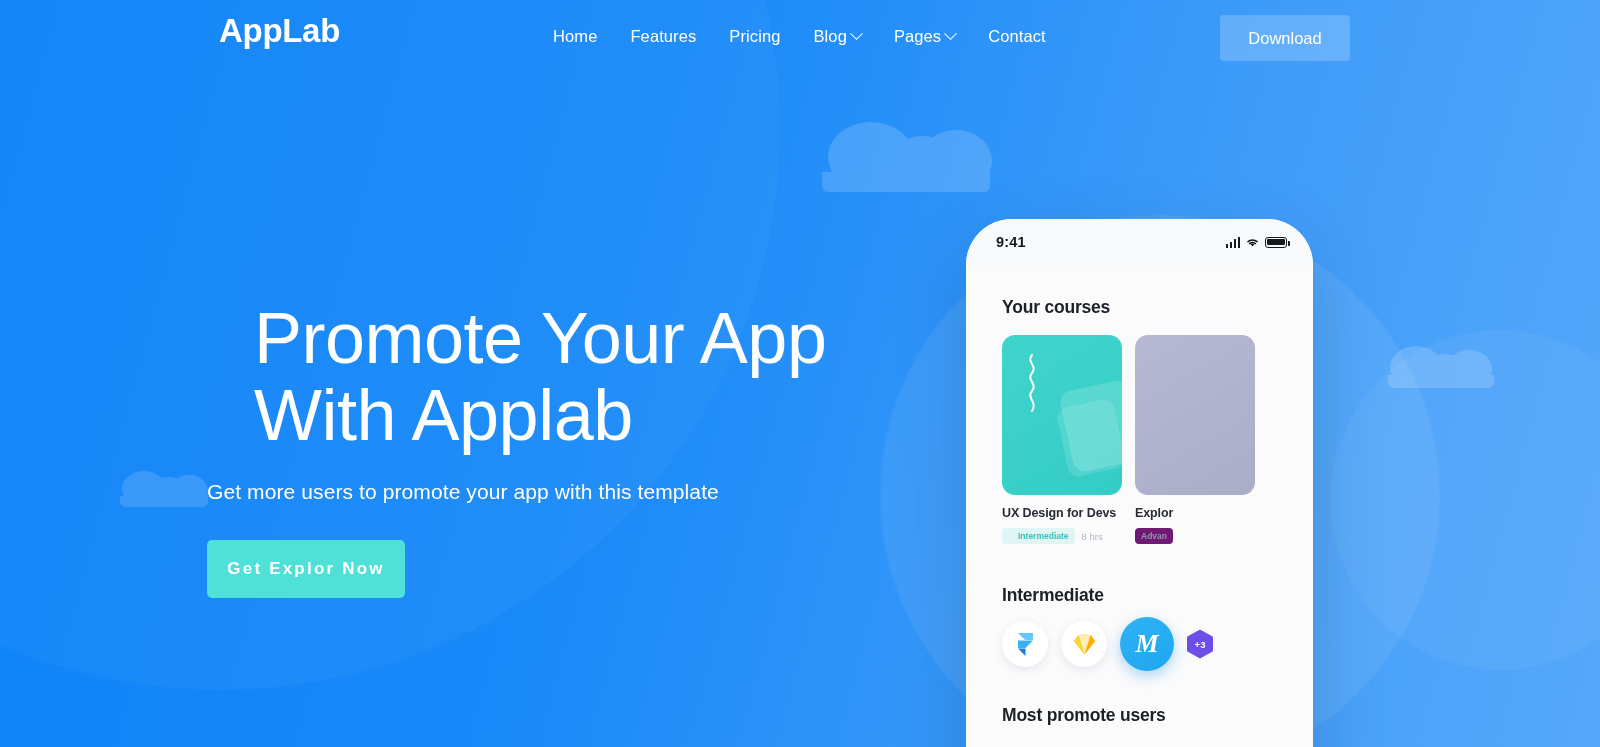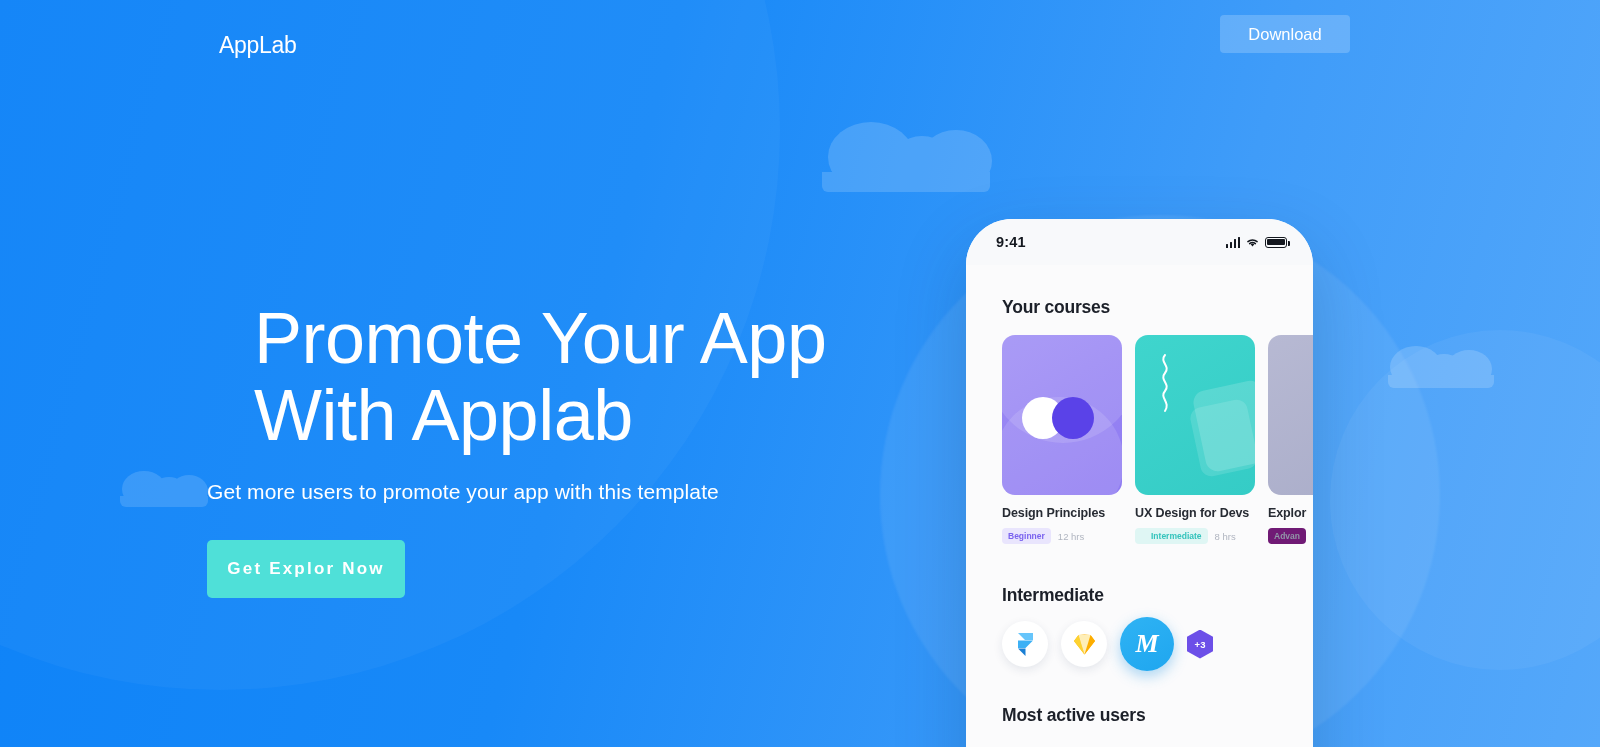--- a/index.html
+++ b/index.html
@@ -66,22 +66,22 @@
   .cloud-3 .c3 { width:46px; height:38px; left:58px; bottom:0; }
   .cloud-3 .base { width:106px; height:13px; }
 
   
   .navbar {
     position:absolute; top:0; left:0; right:0; height:76px;
     display:flex; align-items:center;
     z-index:20;
   }
   .brand {
-    position:absolute; left:219px; top:32px;
-    font-size:23px; font-weight:normal; color:#ffffff;
+    position:absolute; left:219px; top:12px;
+    font-size:33px; font-weight:bold; color:#ffffff;
     letter-spacing:-0.3px;
   }
   .nav-links {
     position:absolute; left:553px; top:27px;
     display:flex; align-items:center; gap:33px;
     list-style:none;
   }
   .nav-links li { display:flex; align-items:center; gap:5px; }
   .nav-links a {
     color:#ffffff; text-decoration:none;
@@ -90,21 +90,21 @@
   }
   .chev {
     display:inline-block; width:9px; height:9px;
     border-right:1.6px solid #ffffff;
     border-bottom:1.6px solid #ffffff;
     transform:rotate(45deg) translate(-2px,-2px);
     opacity:.95;
   }
   .download-btn {
     position:absolute; right:250px; top:15px;
-    width:130px; height:38px;
+    width:130px; height:46px;
     background:rgba(255,255,255,0.20);
     border:none; border-radius:4px;
     color:#ffffff; font-size:16.5px;
     font-family:"Liberation Sans", sans-serif;
     cursor:pointer;
     display:flex; align-items:center; justify-content:center;
   }
 
   
   .hero-copy { position:absolute; left:207px; top:300px; z-index:10; }
@@ -264,20 +264,42 @@
   <div class="cloud cloud-3">
     <span class="c1"></span>
       <span class="c2"></span>
       <span class="c3"></span>
       <span class="base"></span>
   </div>
 
   <nav class="navbar">
     <div class="brand">AppLab</div>
 
+    <ul class="nav-links">
+      <li>
+        <a href="#">Home</a>
+      </li>
+      <li>
+        <a href="#">Features</a>
+      </li>
+      <li>
+        <a href="#">Pricing</a>
+      </li>
+      <li>
+        <a href="#">Blog</a>
+        <span class="chev"></span>
+      </li>
+      <li>
+        <a href="#">Pages</a>
+        <span class="chev"></span>
+      </li>
+      <li>
+        <a href="#">Contact</a>
+      </li>
+    </ul>
 
     <button class="download-btn">Download</button>
   </nav>
 
   <div class="hero-copy">
     <h1 class="hero-title">Promote Your App
 With Applab</h1>
     <p class="hero-sub">Get more users to promote your app with this template</p>
     <button class="cta-btn">Get Explor Now</button>
   </div>
@@ -306,31 +328,20 @@
             </span>
         </div>
       </div>
 
       <div class="screen">
 
         <div class="sec-title courses-title">Your courses</div>
 
         <div class="course-row">
 
-          <div class="course-card">
-            <div class="thumb t1">
-              <span class="dot-w"></span>
-              <span class="dot-p"></span>
-            </div>
-            <div class="c-name">Design Principles</div>
-            <div class="c-meta">
-              <span class="badge beginner">Beginner</span>
-              <span class="hrs">12 hrs</span>
-            </div>
-          </div>
 
           <div class="course-card">
             <div class="thumb t2">
               <span class="sq1"></span>
               <span class="sq2"></span>
               <svg class="squig" width="16" height="64" viewBox="0 0 16 64">
                 <path d="M8 2 C2 9, 14 13, 8 20 C2 27, 14 31, 8 38 C2 45, 14 49, 8 58" stroke="#ffffff" stroke-width="2" fill="none" stroke-linecap="round"></path>
               </svg>
             </div>
             <div class="c-name">UX Design for Devs</div>
@@ -365,19 +376,19 @@
               <path d="M5.5 1 L11.5 0.4 L17.5 1 L22 7 L11.5 20.5 L1 7 Z" fill="#fdb300"></path>
               <path d="M1 7 L11.5 20.5 L5.5 1 Z" fill="#fdd231"></path>
               <path d="M22 7 L11.5 20.5 L17.5 1 Z" fill="#fdad00"></path>
               <path d="M5.5 1 L11.5 20.5 L17.5 1 Z" fill="#feeeb7"></path>
             </svg>
           </div>
           <div class="ach marvel">M</div>
           <div class="ach-more">+3</div>
         </div>
 
-        <div class="sec-title users-title">Most active users</div>
+        <div class="sec-title users-title">Most promote users</div>
 
       </div>
     </div>
   </div>
 
 </div>
 
 </body></html>

